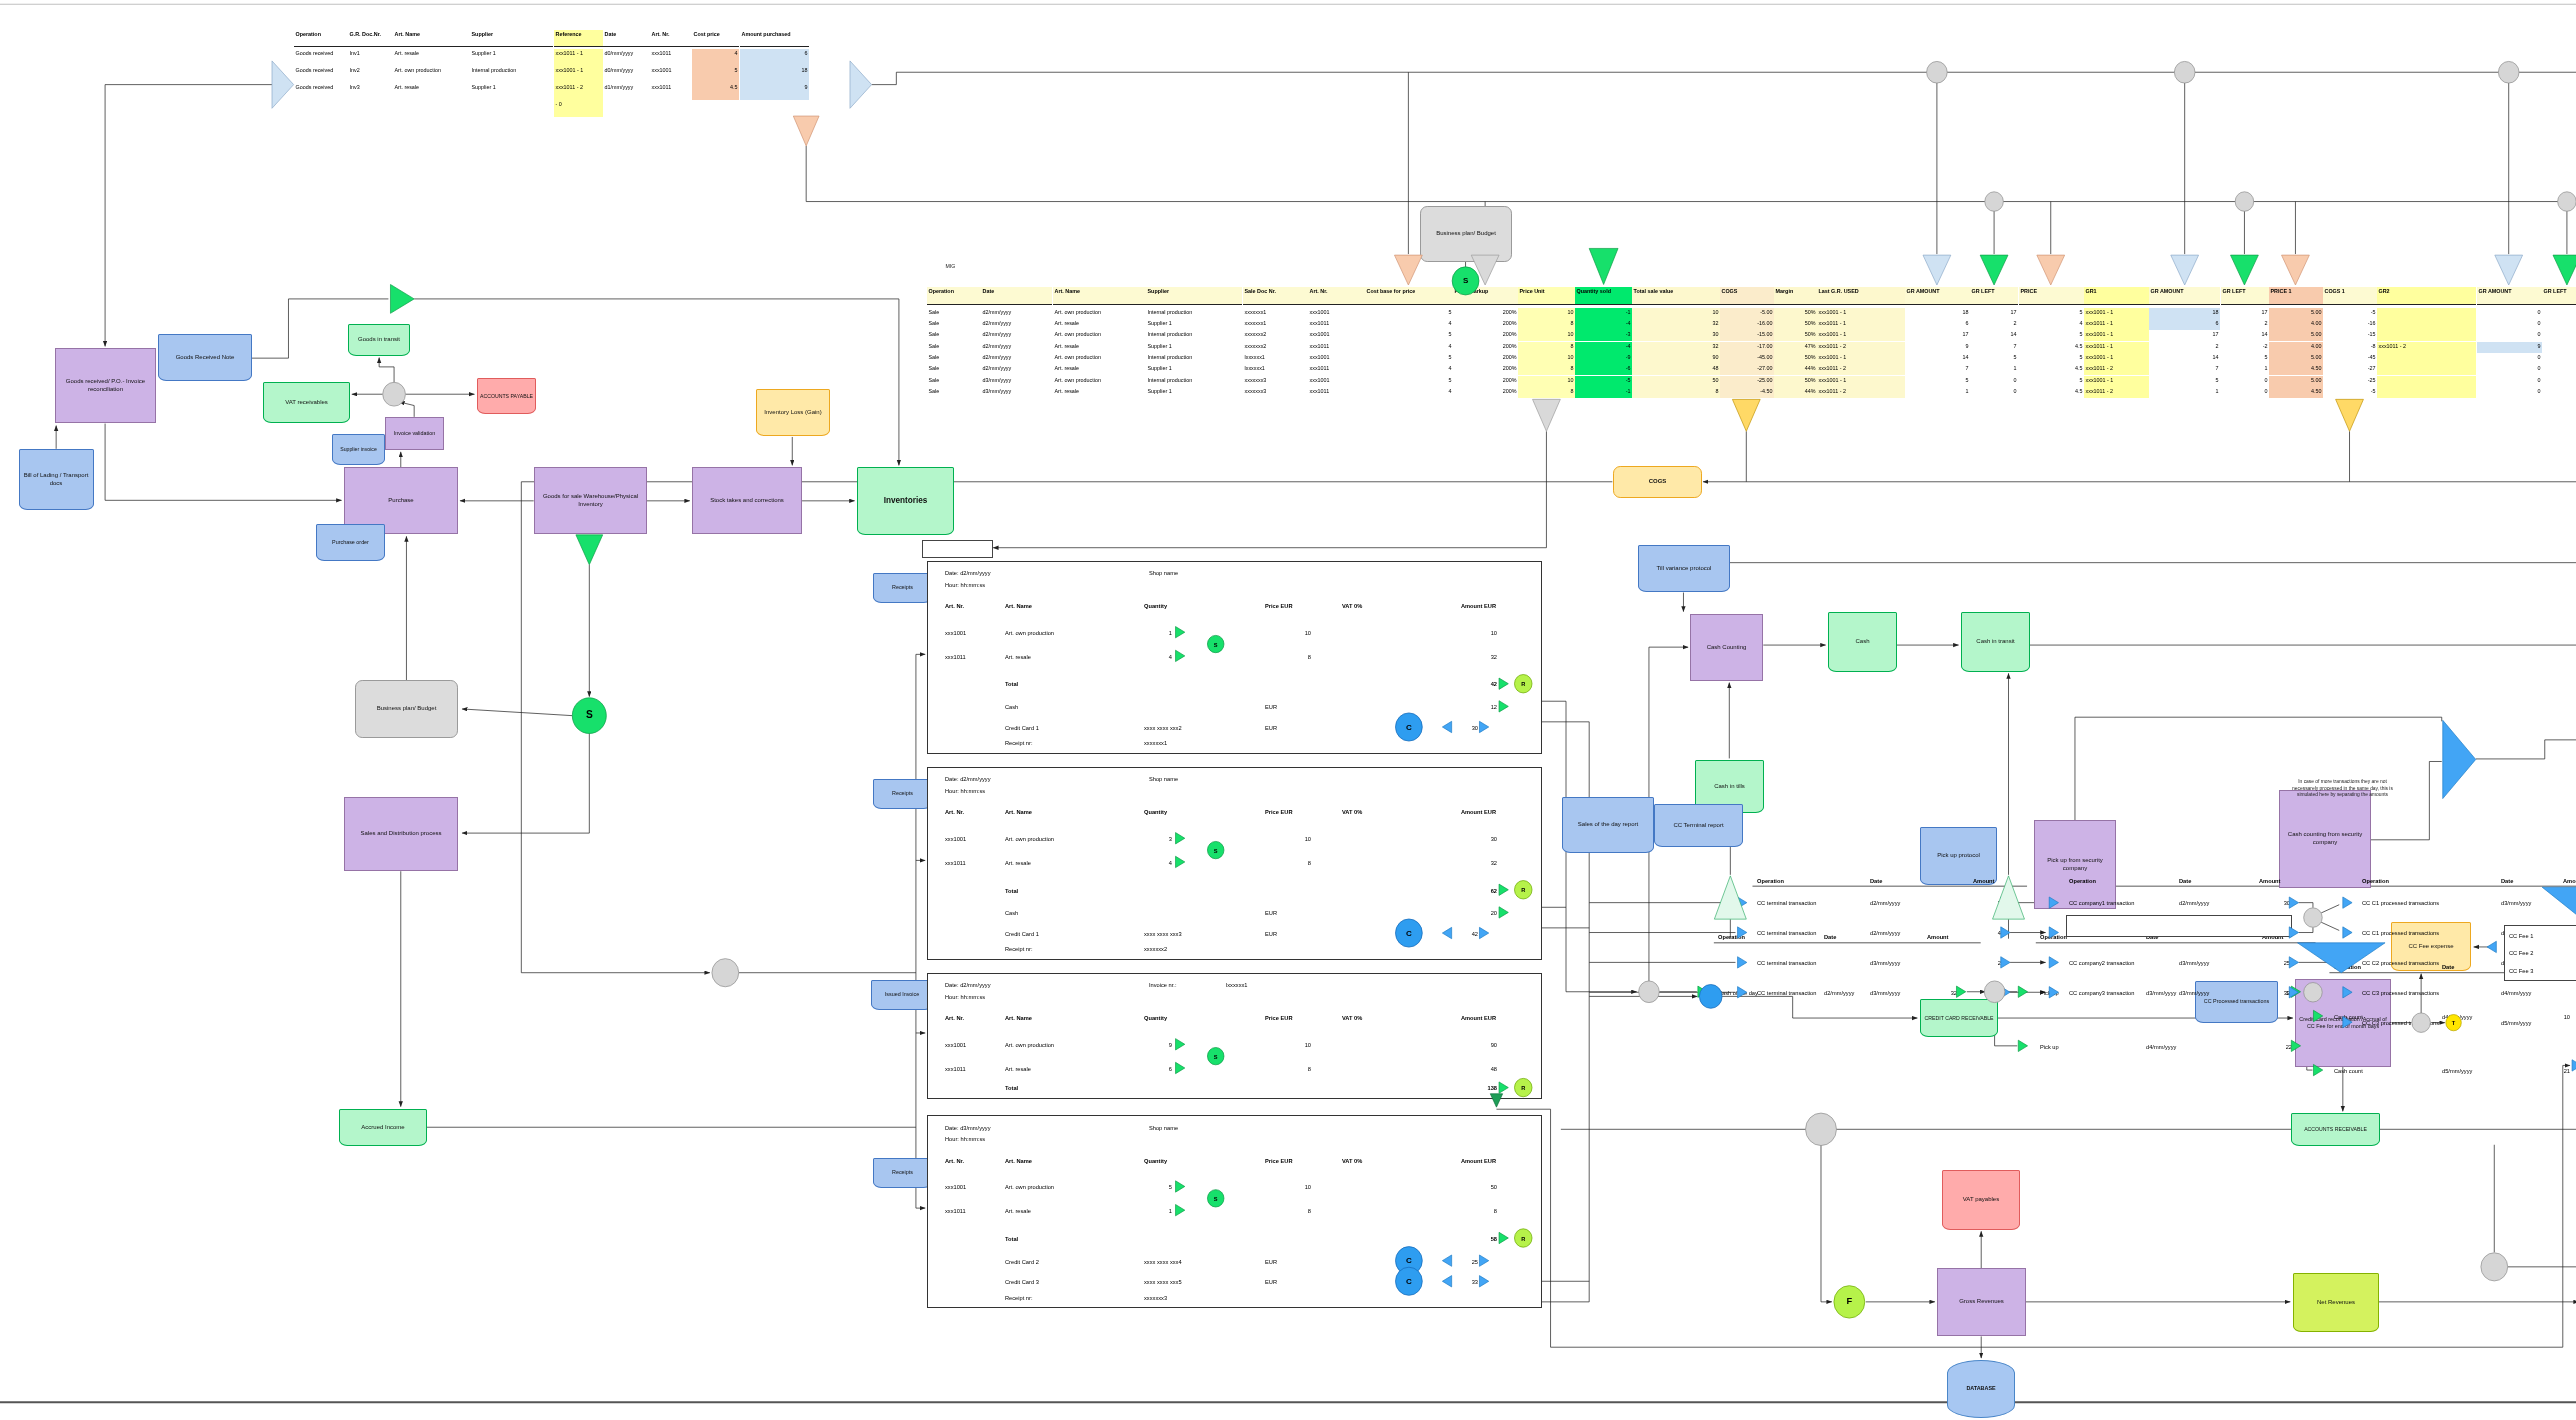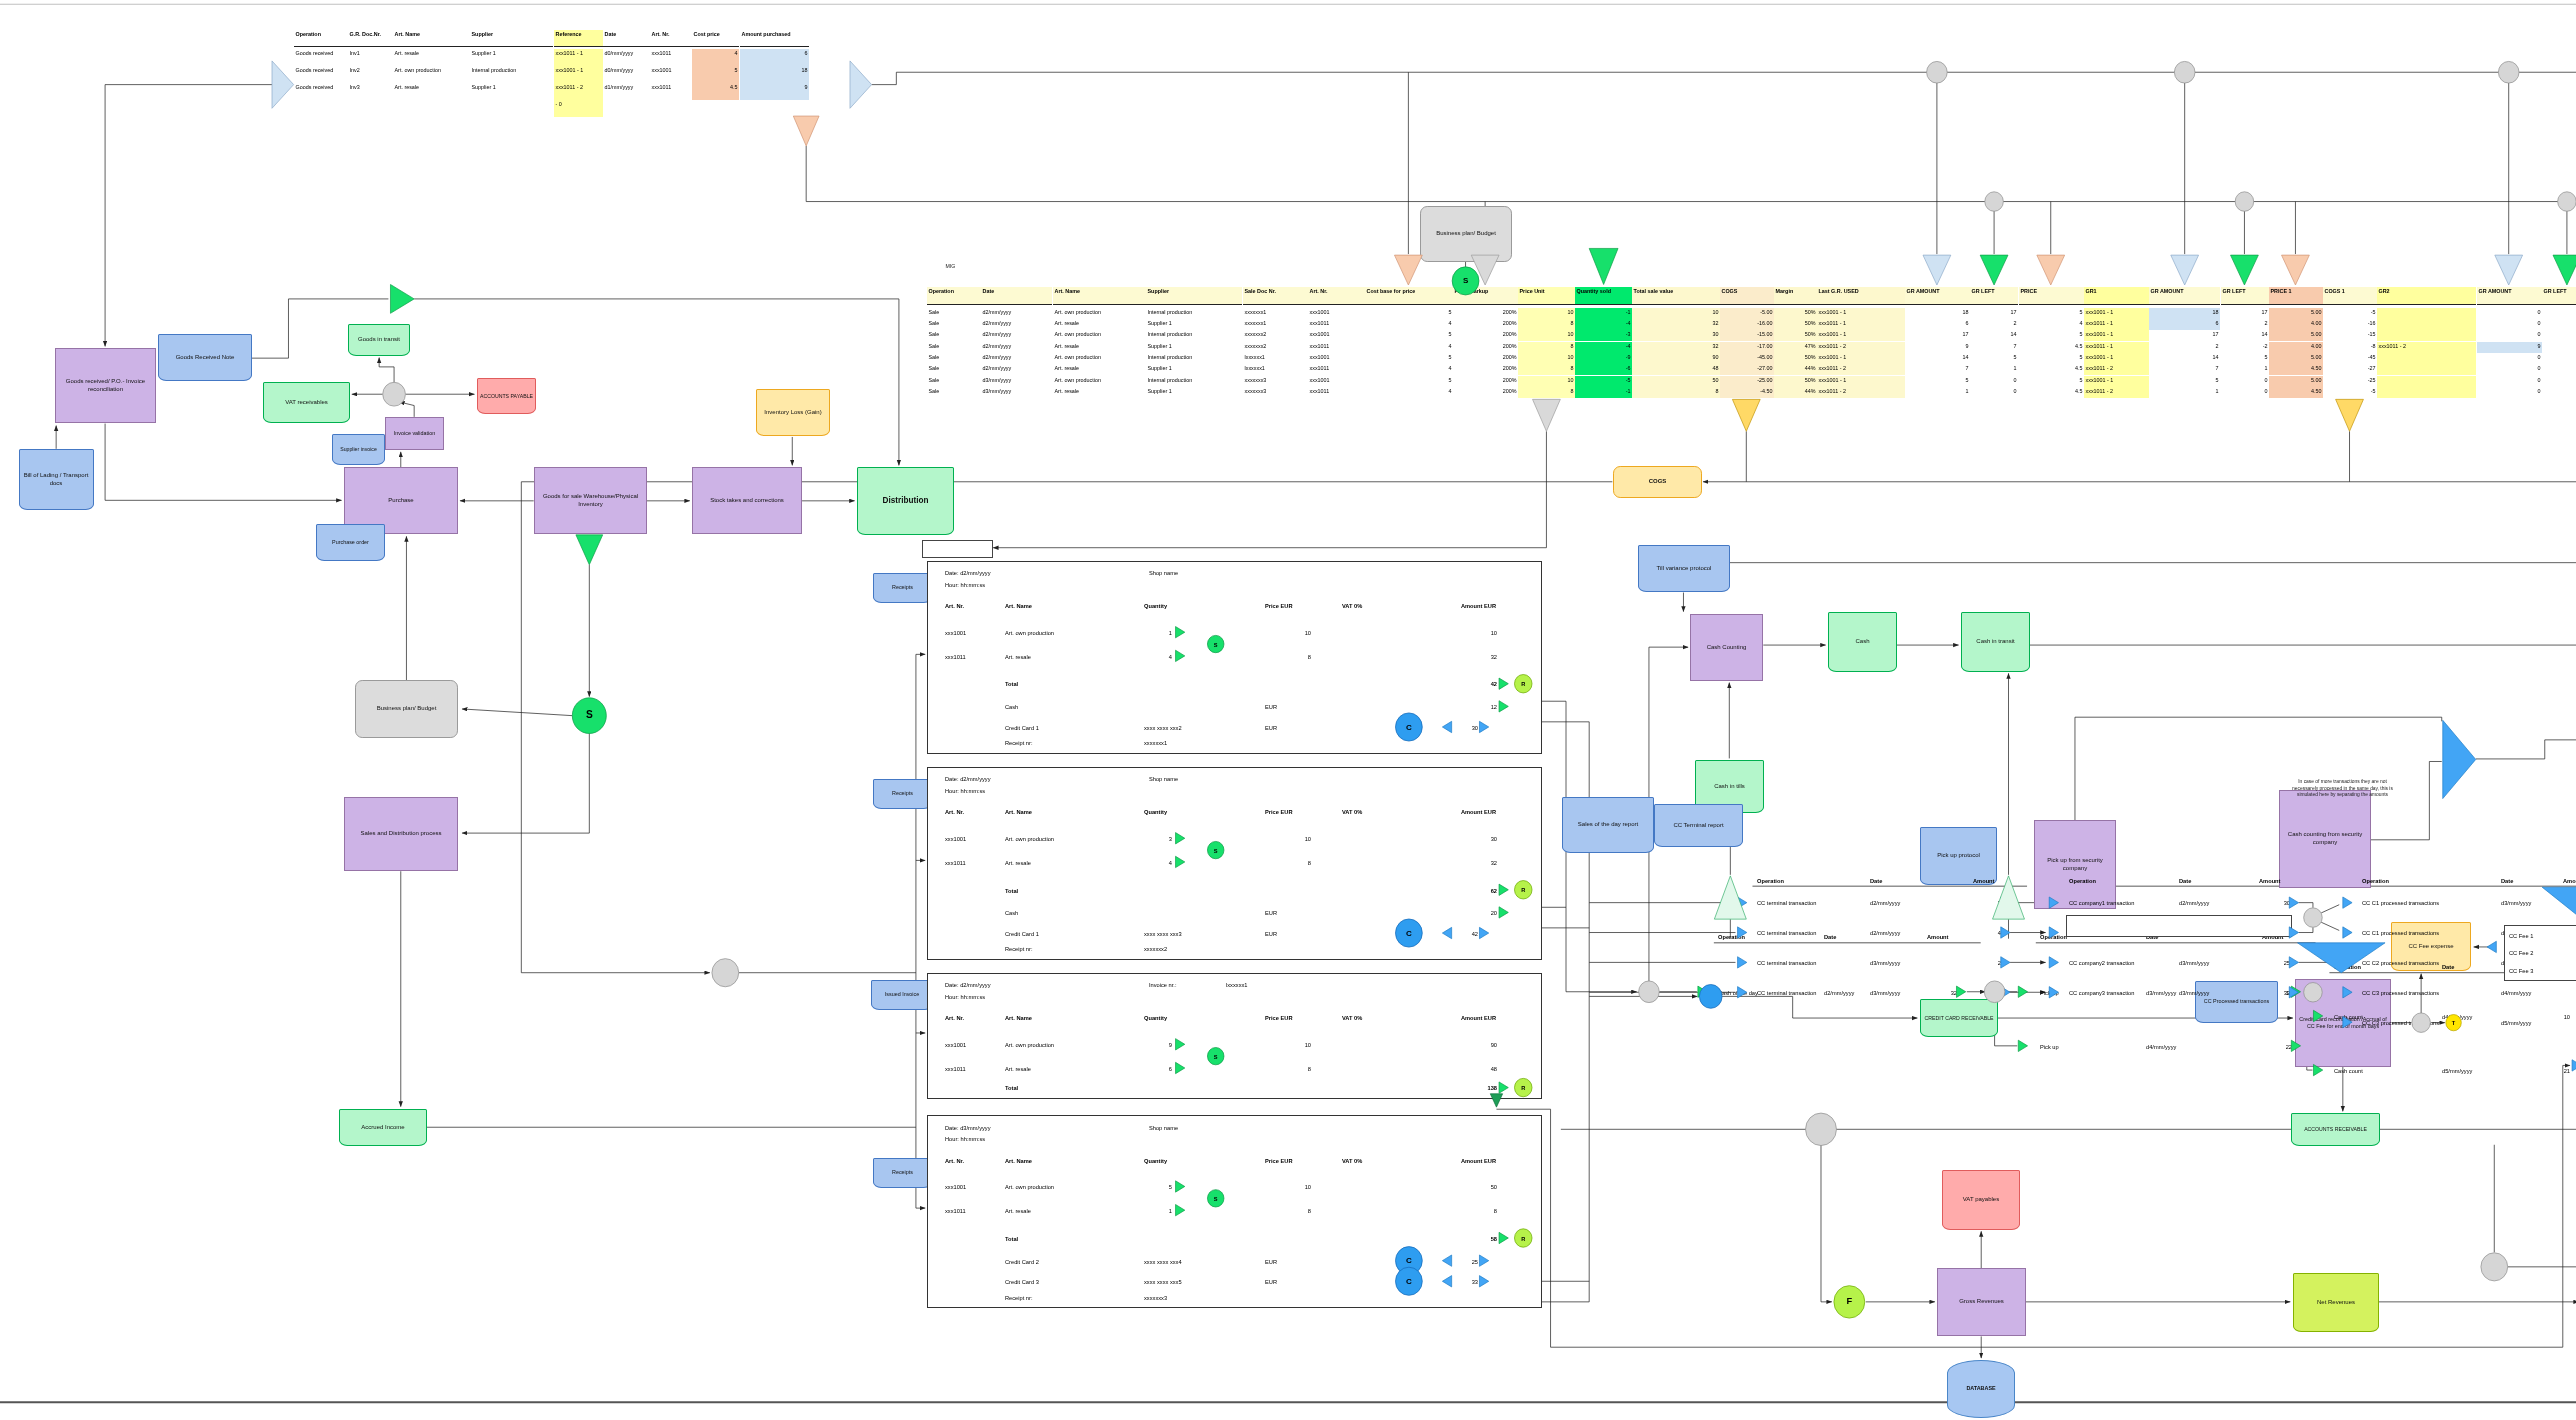--- a/index.html
+++ b/index.html
@@ -252,21 +252,21 @@
       <div class="n doc" style="left: 316px; top: 524px; width: 69px; height: 37px; background: rgb(168, 198, 240); border-color: rgb(68, 120, 196); font-size: 5.4px;">
         <span>Purchase order</span>
       </div>
       <div class="n box" style="left: 534px; top: 467px; width: 113px; height: 67px; background: rgb(205, 179, 230); border-color: rgb(150, 115, 166);">
         <span>Goods for sale Warehouse/Physical Inventory</span>
       </div>
       <div class="n box" style="left: 692px; top: 467px; width: 110px; height: 67px; background: rgb(205, 179, 230); border-color: rgb(150, 115, 166);">
         <span>Stock takes and corrections</span>
       </div>
       <div class="n doc" style="left: 857px; top: 467px; width: 97px; height: 68px; background: rgb(180, 246, 203); border-color: rgb(0, 176, 80); font-size: 8.2px; font-weight: bold;">
-        <span>Distribution</span>
+        <span>Inventories</span>
       </div>
       <div class="n doc" style="left: 756px; top: 389px; width: 74px; height: 47px; background: rgb(255, 233, 168); border-color: rgb(237, 168, 32);">
         <span>Inventory Loss (Gain)</span>
       </div>
       <div class="n rounded" style="left: 355px; top: 680px; width: 103px; height: 58px; background: rgb(220, 220, 220); border-color: rgb(154, 154, 154);">
         <span>Business plan/ Budget</span>
       </div>
       <div class="n box" style="left: 344px; top: 797px; width: 114px; height: 74px; background: rgb(205, 179, 230); border-color: rgb(150, 115, 166);">
         <span>Sales and Distribution process</span>
       </div>

